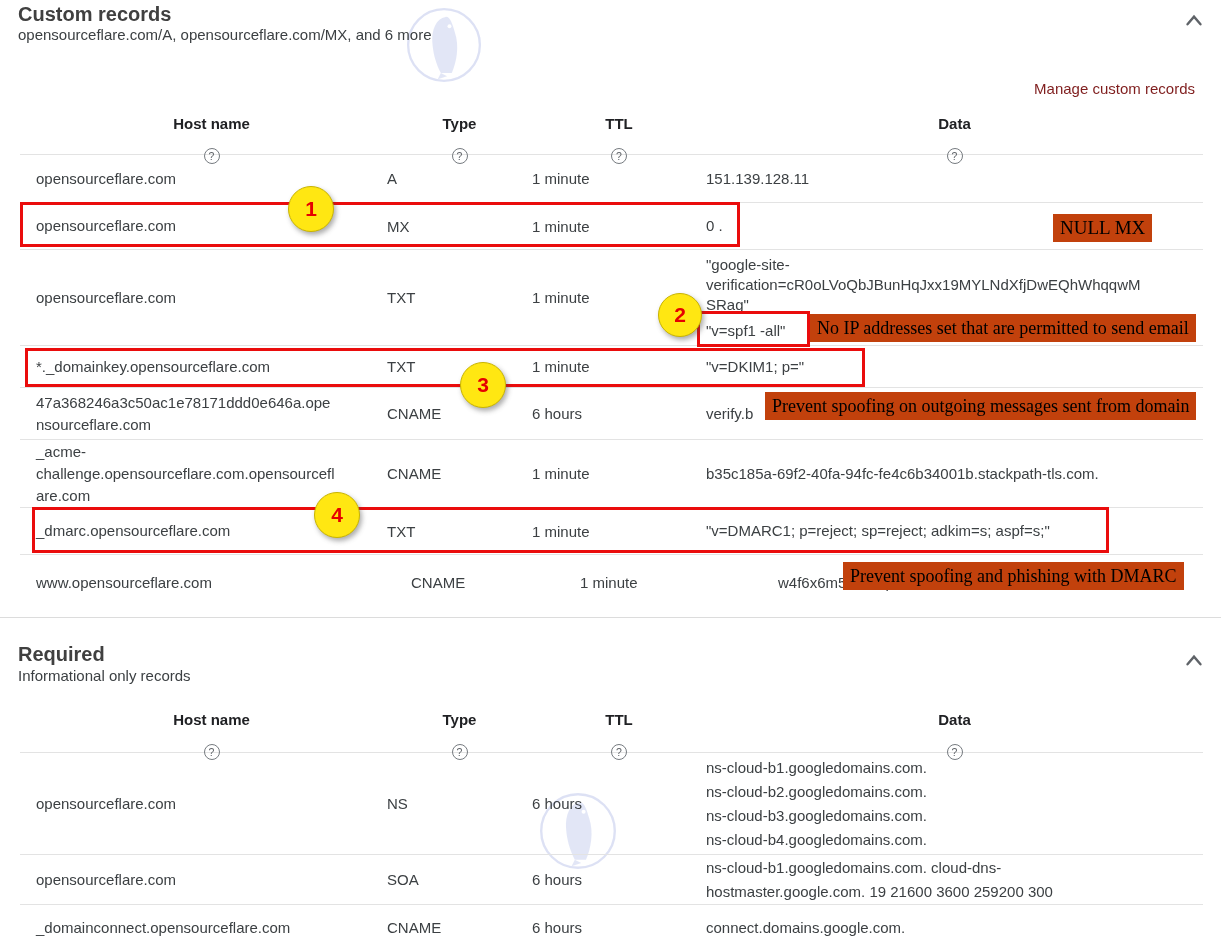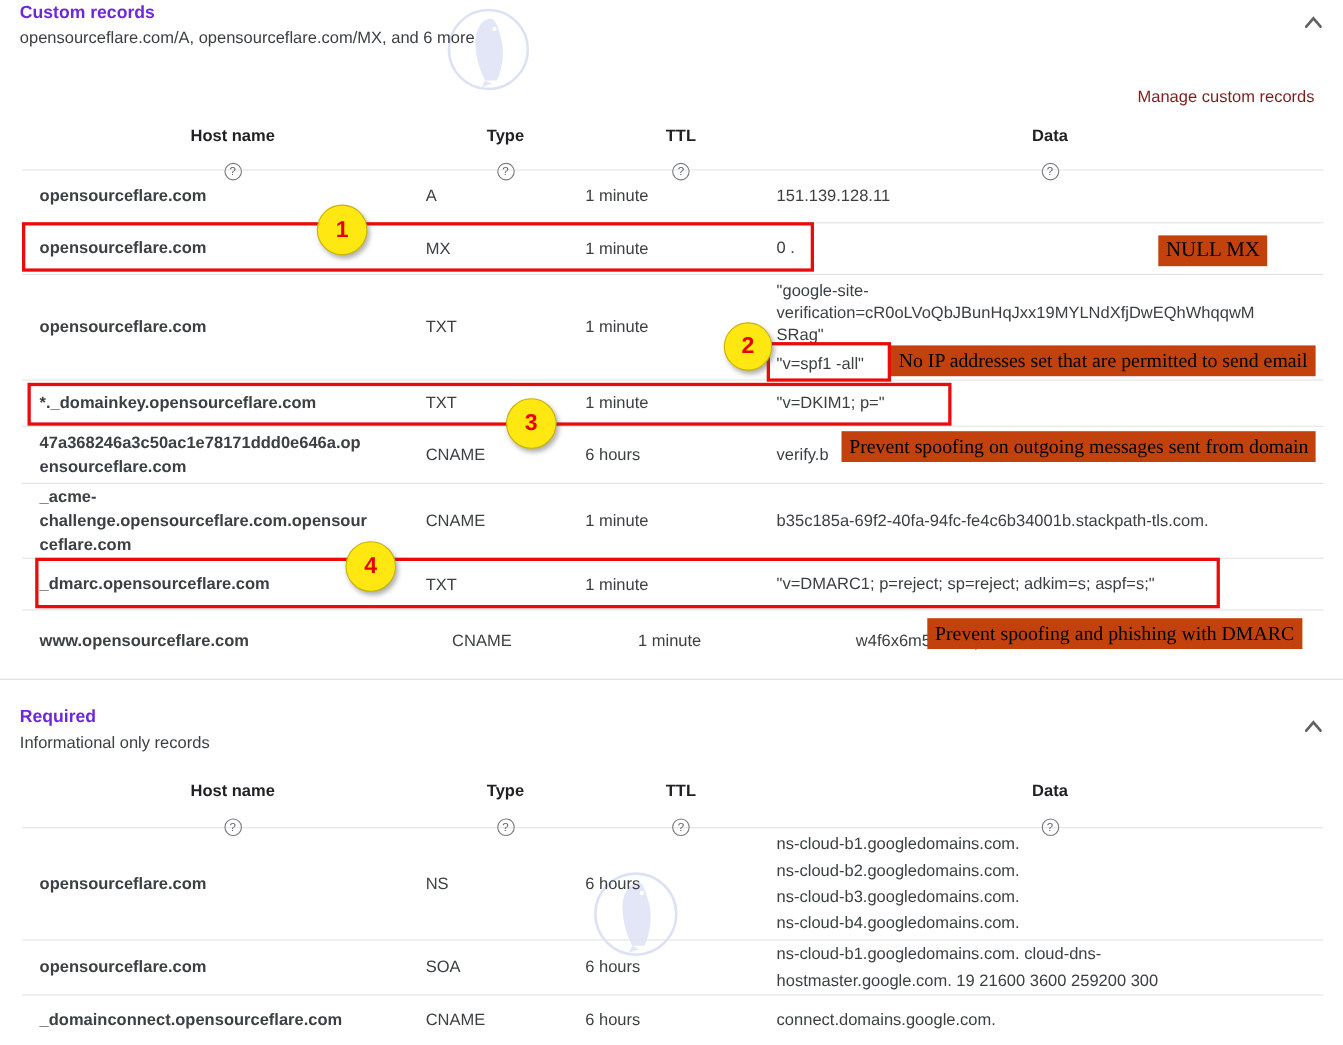--- a/index.html
+++ b/index.html
@@ -3,40 +3,40 @@
 <meta charset="utf-8">
 <style>
   * { margin:0; padding:0; box-sizing:border-box; }
   html,body { background:#fff; }
   #page {
     position:relative; width:1221px; height:950px; overflow:hidden;
     background:#fff; font-family:"Liberation Sans", sans-serif;
     color:#3c4043; font-size:15px;
   }
   
-  .sec-title { position:absolute; left:18px; font-weight:bold; font-size:16px; color:#6d28d9;text-align:right; }
+  .sec-title { position:absolute; left:18px; font-weight:bold; font-size:20px; color:#404040;text-align:right; }
   .sec-sub   { position:absolute; left:18px; font-size:15px; color:#3c4043; }
   .chevron   { position:absolute; width:26px; height:26px; cursor:pointer; }
   .manage-link { position:absolute; right:26px; top:80px; color:#7f1d1d; font-size:15px; cursor:pointer; }
   
   .tbl { position:absolute; left:20px; width:1183px; z-index:1; }
   .trow {
     display:grid; grid-template-columns:351px 145px 174px 1fr;
     padding-left:16px; align-items:center;
     border-bottom:1px solid #e3e3e3;
   }
   .trow.noline { border-bottom:none; }
   .thead { font-weight:bold; color:#202124; }
   .thead .hcell { display:flex; align-items:center; gap:16px;flex-direction:column; }
   .qicon {
     display:inline-flex; align-items:center; justify-content:center;
     width:16px; height:16px; border:1px solid #767b80; border-radius:50%;
     font-size:10.5px; font-weight:normal; color:#5f6368; cursor:pointer; flex:0 0 auto;
   }
-  .hostcell { max-width:300px; overflow-wrap:break-word; word-break:break-word; line-height:22px;font-weight:bold; }
+  .hostcell { max-width:300px; overflow-wrap:break-word; word-break:break-word; line-height:22px; }
   .datacell { max-width:440px; overflow-wrap:break-word; word-break:break-word; line-height:20px; }
   .datacell .entry + .entry { margin-top:6px; }
   .req .datacell { line-height:24px; }
   
   .redbox { position:absolute; border:3px solid #ea0c0c; z-index:3; pointer-events:none; }
   .hl {
     position:absolute; z-index:4; background:#c2410c; color:#000;
     font-family:"Liberation Serif", serif; font-size:18px; line-height:22px;
     padding:3px 7px; white-space:nowrap;
   }

